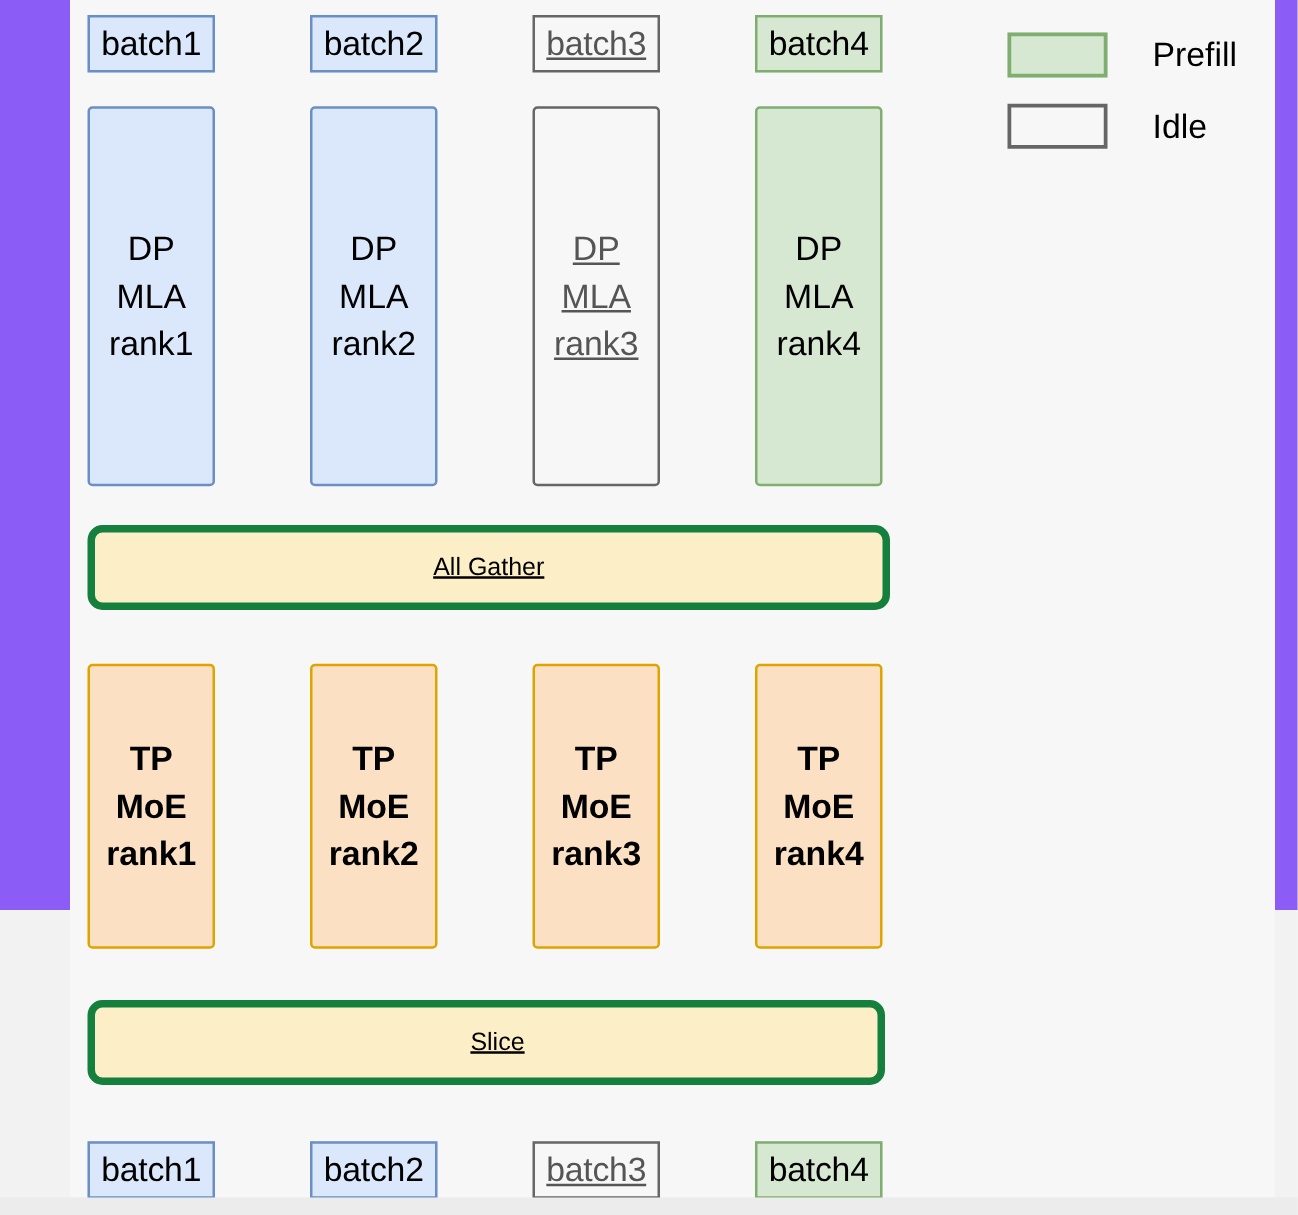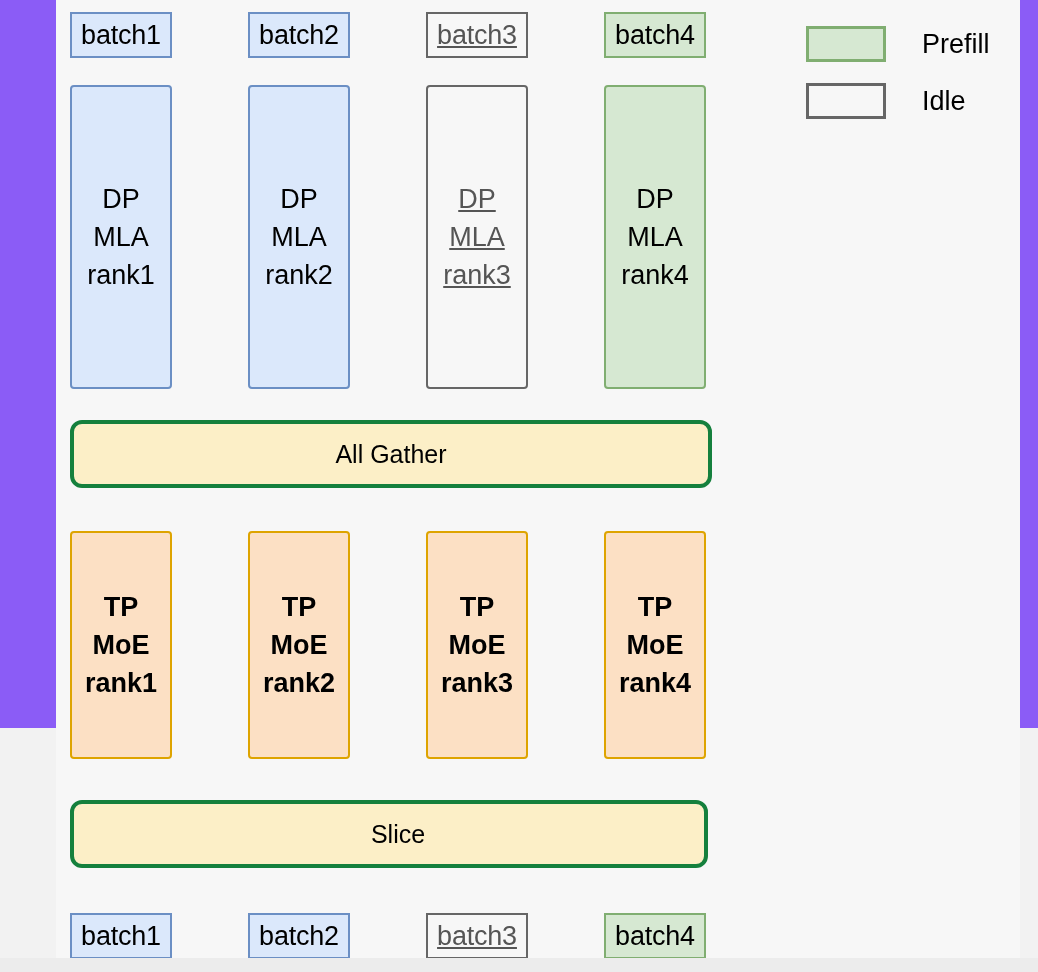--- a/index.html
+++ b/index.html
@@ -55,27 +55,28 @@
     justify-content: center;
     font-size: 27px;
     line-height: 1.42;
   }
   .rank-box span { display: block; text-align: center; }
 
   .comm-bar {
     position: absolute;
     box-sizing: border-box;
     background: #fcefc7;
-    border: 4px solid #15803d;
+    border: 6px solid #15803d;
     border-radius: 12px;
     display: flex;
     align-items: center;
     justify-content: center;
-    font-size: 25px;
+    font-size: 20px;
     color: #000000;
+    text-decoration: underline;
   }
 
   
   .t-prefill { background: #dbe8fb; border-color: #6b8fc4; color: #000000; }
   .t-decode  { background: #d6e8d2; border-color: #80ae71; color: #000000; }
   .t-idle    { background: #f7f7f7; border-color: #666666; color: #555555; text-decoration: underline; }
   .t-moe     { background: #fce0c4; border-color: #dea400; color: #000000; font-weight: bold; }
 
   
   #legend {

